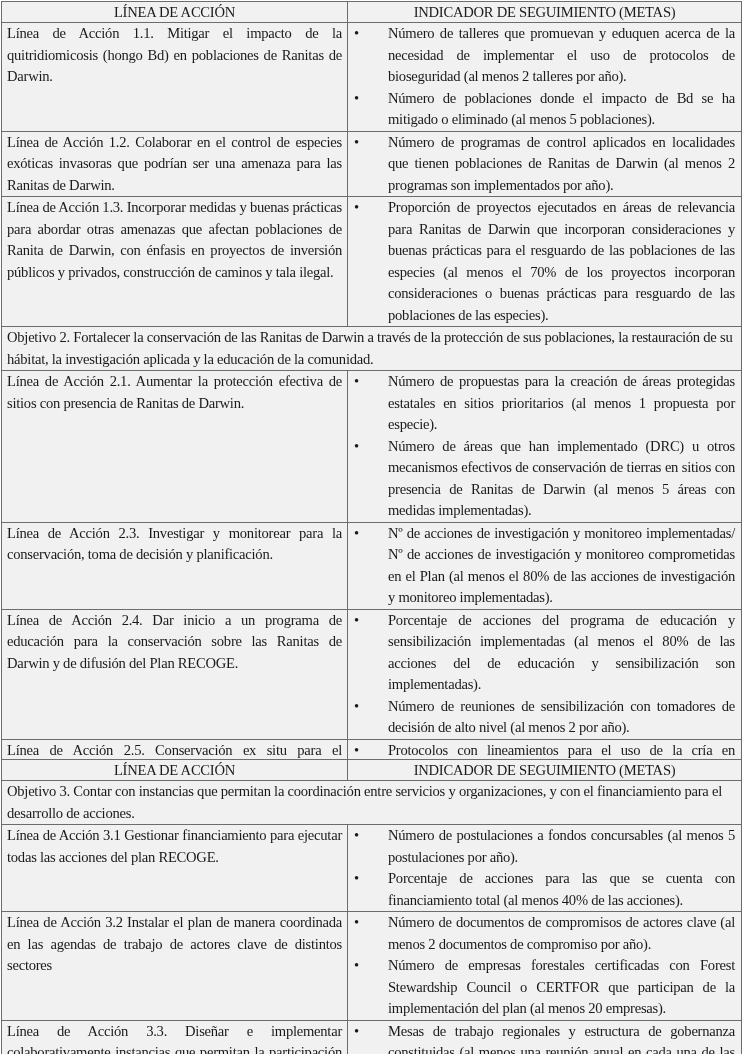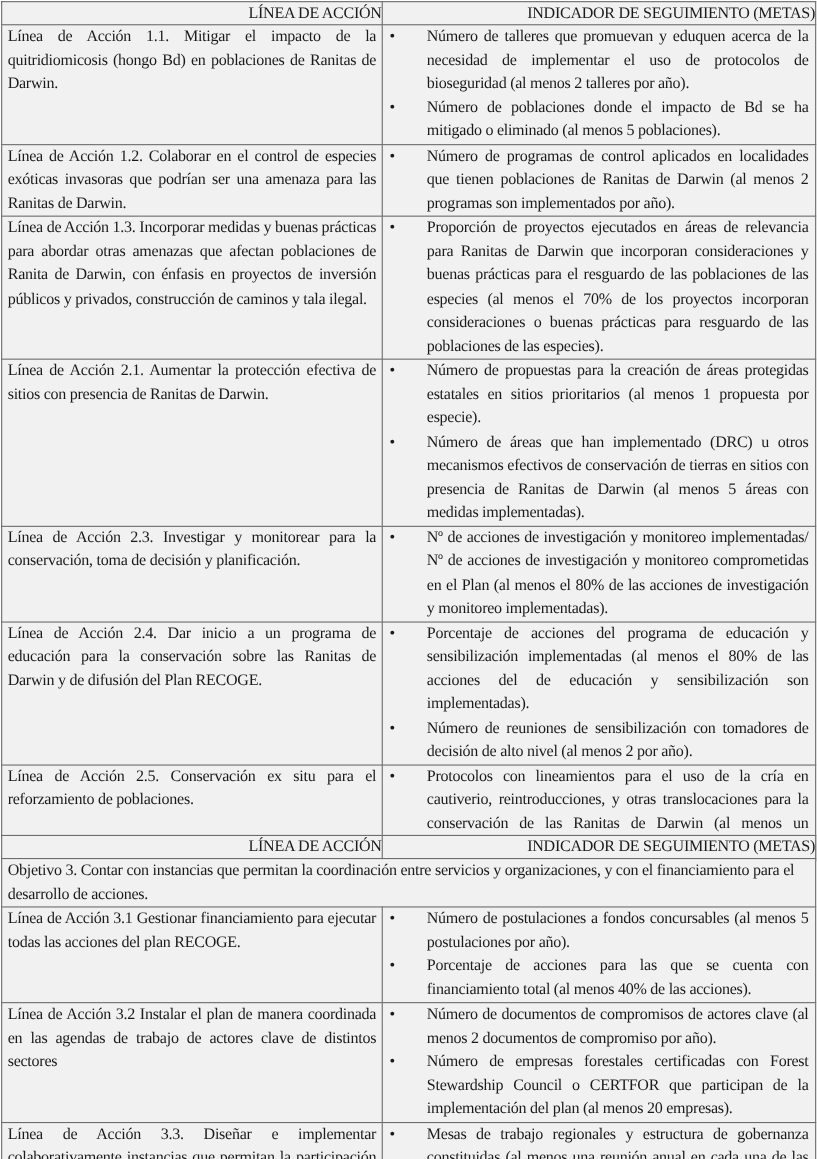--- a/index.html
+++ b/index.html
@@ -18,21 +18,21 @@
     #table-1 { top: 1px; }
     #table-2 { top: 759px; }
     .tbl td, .tbl th {
       border: 1.5px solid #6c6c6c;
       padding: 0 5px 0 5px;
       vertical-align: top;
       font-weight: normal;
     }
     .tbl col.c1 { width: 346px; }
     .tbl col.c2 { width: 394px; }
-    .tbl th { text-align: right; height: 20px; line-height: 20px; padding: 0; }
+    .tbl th { text-align: center; height: 20px; line-height: 20px; padding: 0; }
     .obj td { text-align: left; }
     .action { text-align: justify; }
     .ind { padding: 0 6px 0 4px !important; }
     ul.bl { list-style: none; margin: 0; padding: 0; }
     ul.bl li { position: relative; padding-left: 36px; text-align: justify; }
     ul.bl li .dot { position: absolute; left: 2px; top: 0; }
     ul.bl.tight li { padding-left: 14px; text-align: left; }
     ul.bl.tight li .dot { left: 2px; }
   </style>
 </head>
@@ -68,20 +68,23 @@
   </tr>
   <tr style="height:108px">
     <td class="action">Línea de Acción 1.3. Incorporar medidas y buenas prácticas para abordar otras amenazas que afectan poblaciones de Ranita de Darwin, con énfasis en proyectos de inversión públicos y privados, construcción de caminos y tala ilegal.</td>
     <td class="ind">
       <ul class="bl">
         <li><span class="dot">•</span><span>Proporción de proyectos ejecutados en áreas de relevancia para Ranitas de Darwin que incorporan consideraciones y buenas prácticas para el resguardo de las poblaciones de las especies (al menos el 70% de los proyectos incorporan consideraciones o buenas prácticas para resguardo de las poblaciones de las especies).</span></li>
       </ul>
     </td>
   </tr>
 
+  <tr class="obj">
+    <td colspan="2">Objetivo 2. Fortalecer la conservación de las Ranitas de Darwin a través de la protección de sus poblaciones, la restauración de su hábitat, la investigación aplicada y la educación de la comunidad.</td>
+  </tr>
   <tr style="height:130px">
     <td class="action">Línea de Acción 2.1. Aumentar la protección efectiva de sitios con presencia de Ranitas de Darwin.</td>
     <td class="ind">
       <ul class="bl">
         <li><span class="dot">•</span><span>Número de propuestas para la creación de áreas protegidas estatales en sitios prioritarios (al menos 1 propuesta por especie).</span></li>
         <li><span class="dot">•</span><span>Número de áreas que han implementado (DRC) u otros mecanismos efectivos de conservación de tierras en sitios con presencia de Ranitas de Darwin (al menos 5 áreas con medidas implementadas).</span></li>
       </ul>
     </td>
   </tr>
   <tr style="height:68px">

